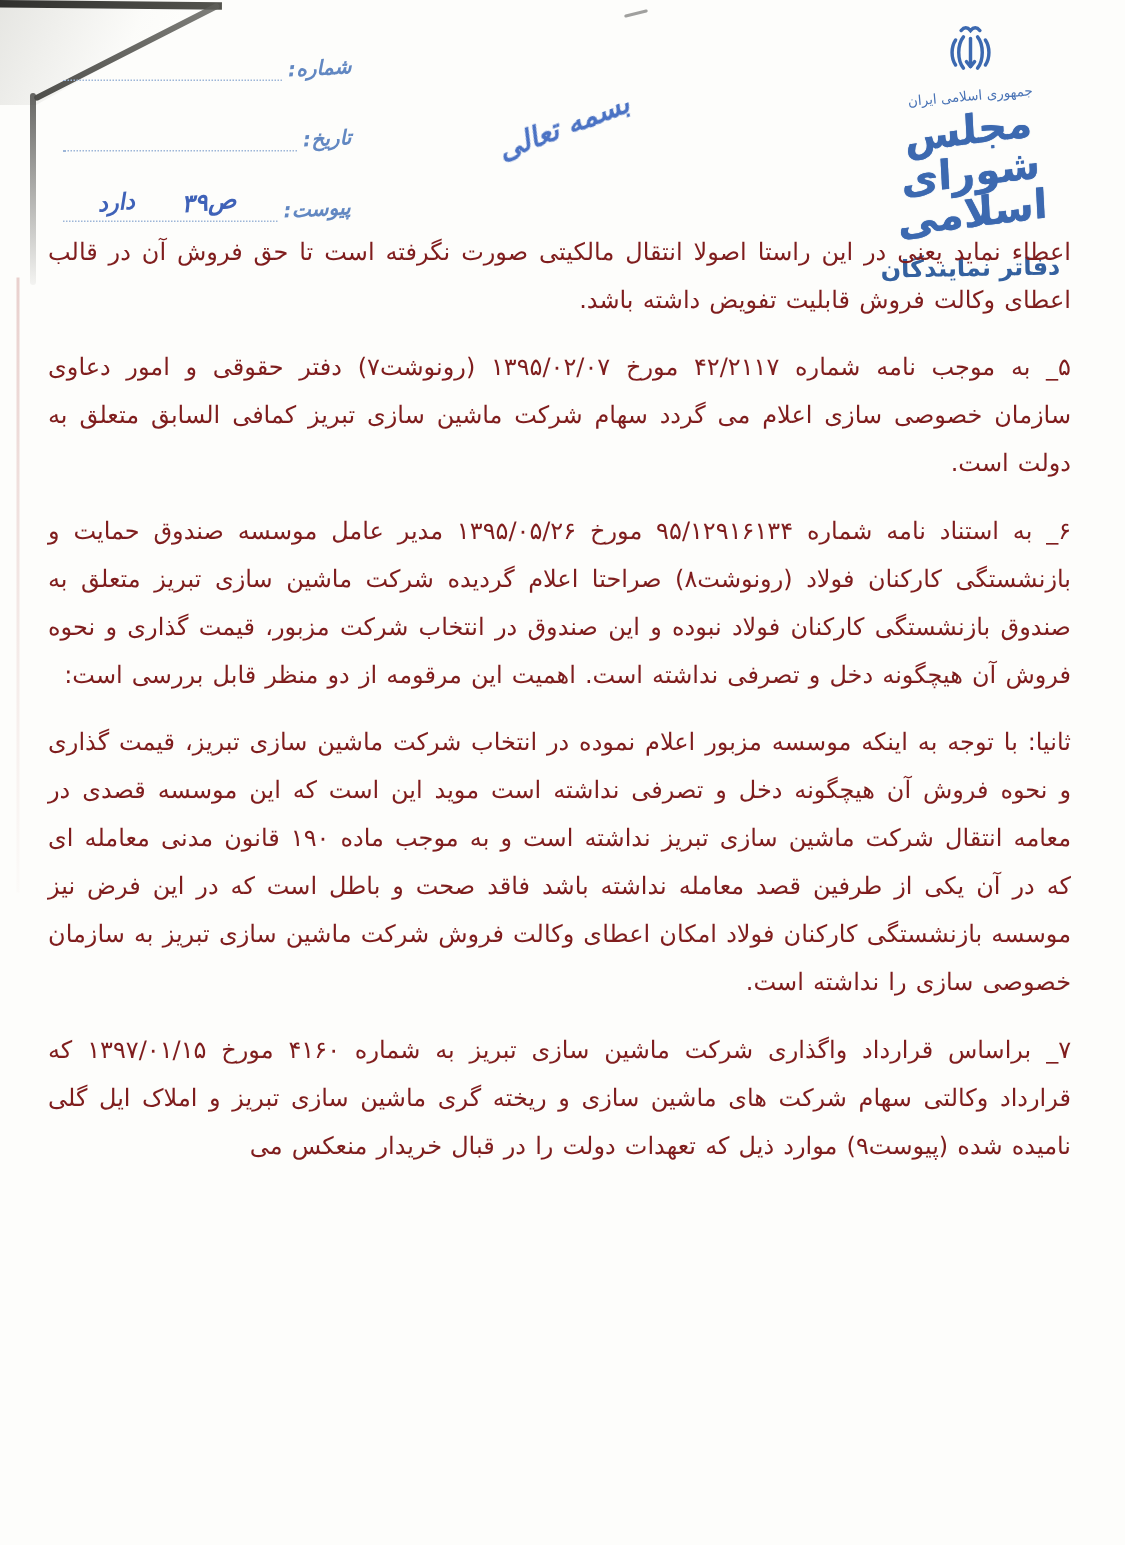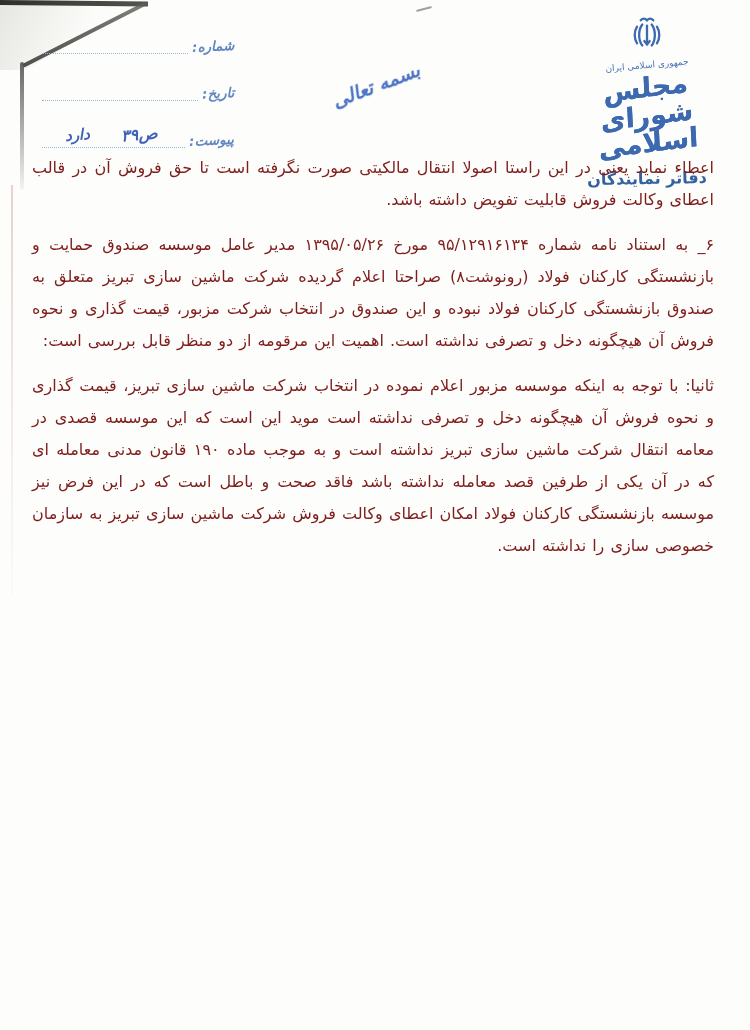--- a/index.html
+++ b/index.html
@@ -160,17 +160,19 @@
       <span class="field-label">پیوست:</span>
       <span class="field-line">
         <span class="hand hand-pages">ص۳۹</span>
         <span class="hand hand-has">دارد</span>
       </span>
     </div>
   </div>
 
   <div class="body-text">
     <p>اعطاء نماید یعنی در این راستا اصولا انتقال مالکیتی صورت نگرفته است تا حق فروش آن در قالب اعطای وکالت فروش قابلیت تفویض داشته باشد.</p>
+    <p>۵_ به موجب نامه شماره ۴۲/۲۱۱۷ مورخ ۱۳۹۵/۰۲/۰۷ (رونوشت۷) دفتر حقوقی و امور دعاوی سازمان خصوصی سازی اعلام می گردد سهام شرکت ماشین سازی تبریز کمافی السابق متعلق به دولت است.</p>
     <p>۶_ به استناد نامه شماره ۹۵/۱۲۹۱۶۱۳۴ مورخ ۱۳۹۵/۰۵/۲۶ مدیر عامل موسسه صندوق حمایت و بازنشستگی کارکنان فولاد (رونوشت۸) صراحتا اعلام گردیده شرکت ماشین سازی تبریز متعلق به صندوق بازنشستگی کارکنان فولاد نبوده و این صندوق در انتخاب شرکت مزبور، قیمت گذاری و نحوه فروش آن هیچگونه دخل و تصرفی نداشته است. اهمیت این مرقومه از دو منظر قابل بررسی است:</p>
     <p>ثانیا: با توجه به اینکه موسسه مزبور اعلام نموده در انتخاب شرکت ماشین سازی تبریز، قیمت گذاری و نحوه فروش آن هیچگونه دخل و تصرفی نداشته است موید این است که این موسسه قصدی در معامه انتقال شرکت ماشین سازی تبریز نداشته است و به موجب ماده ۱۹۰ قانون مدنی معامله ای که در آن یکی از طرفین قصد معامله نداشته باشد فاقد صحت و باطل است که در این فرض نیز موسسه بازنشستگی کارکنان فولاد امکان اعطای وکالت فروش شرکت ماشین سازی تبریز به سازمان خصوصی سازی را نداشته است.</p>
+    <p>۷_ براساس قرارداد واگذاری شرکت ماشین سازی تبریز به شماره ۴۱۶۰ مورخ ۱۳۹۷/۰۱/۱۵ که قرارداد وکالتی سهام شرکت های ماشین سازی و ریخته گری ماشین سازی تبریز و املاک ایل گلی نامیده شده (پیوست۹) موارد ذیل که تعهدات دولت را در قبال خریدار منعکس می</p>
   </div>
 
 </div>
 
 </body></html>

